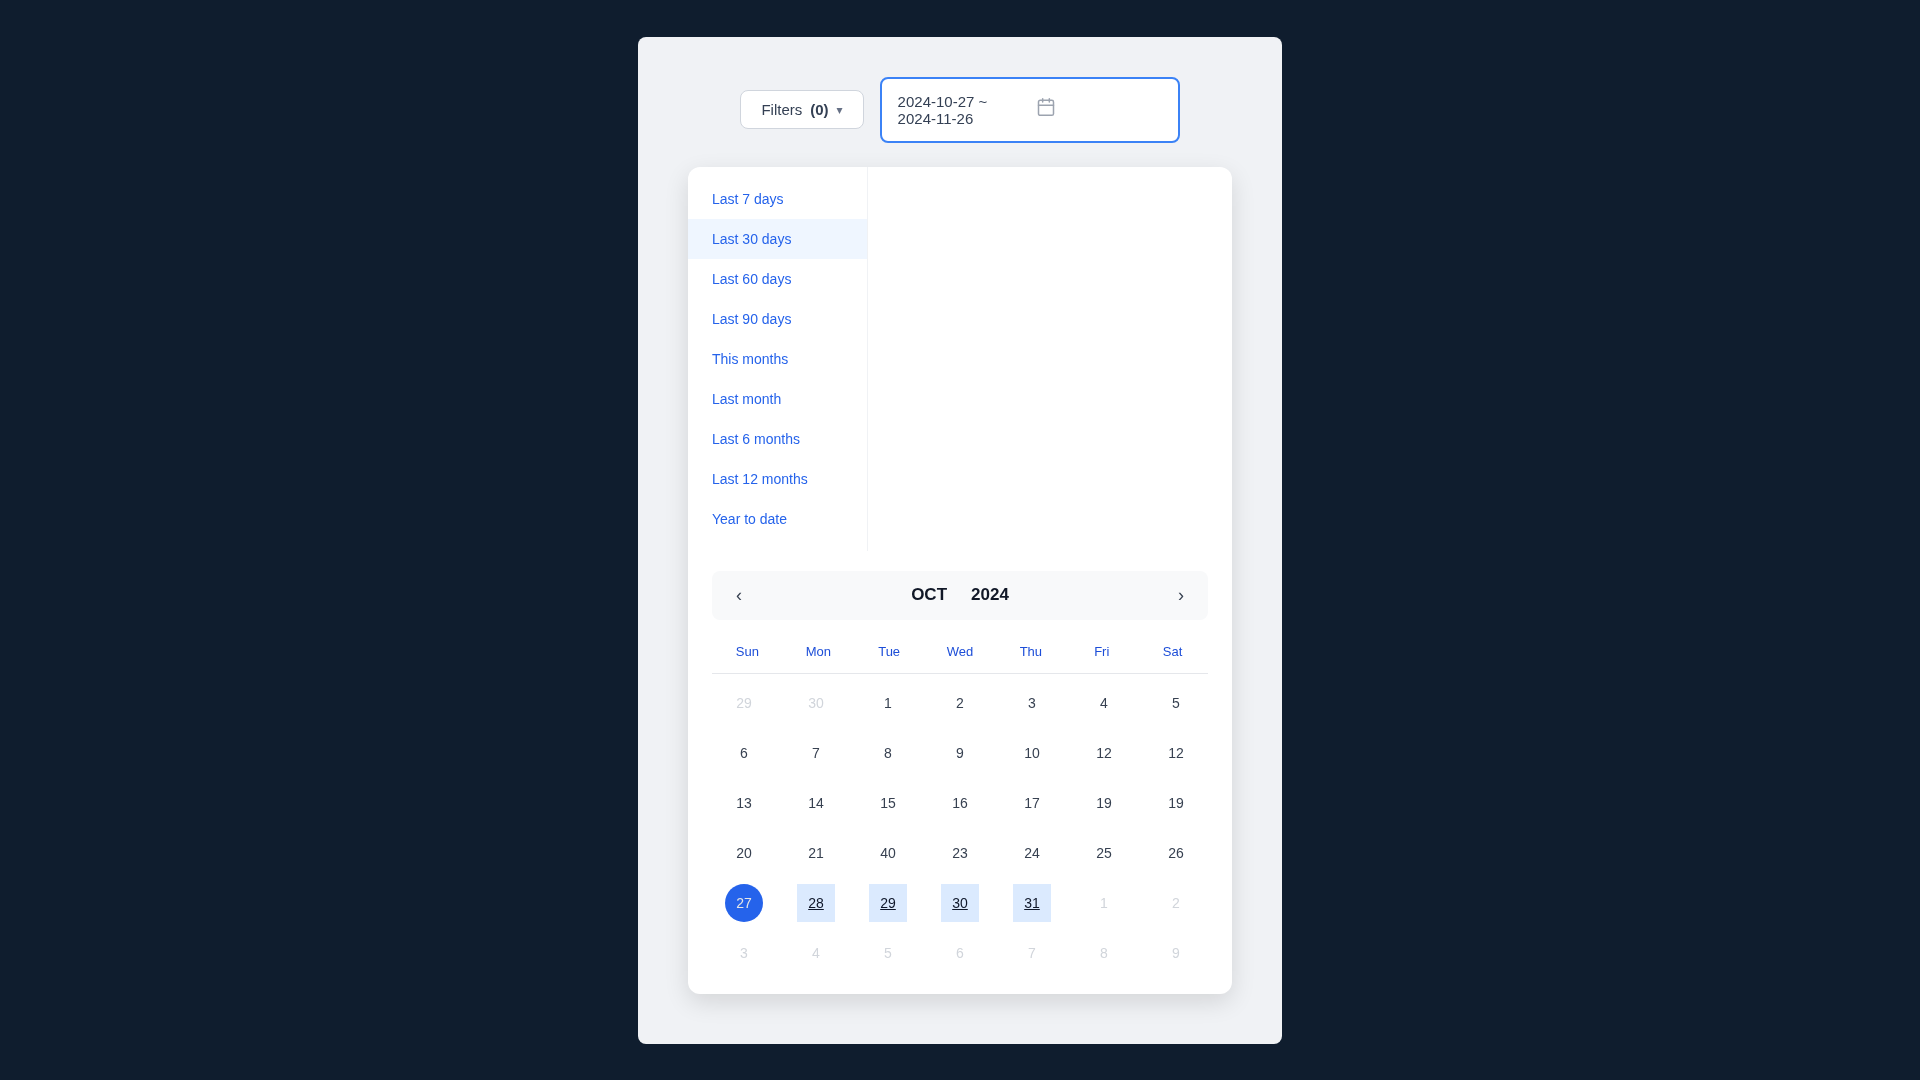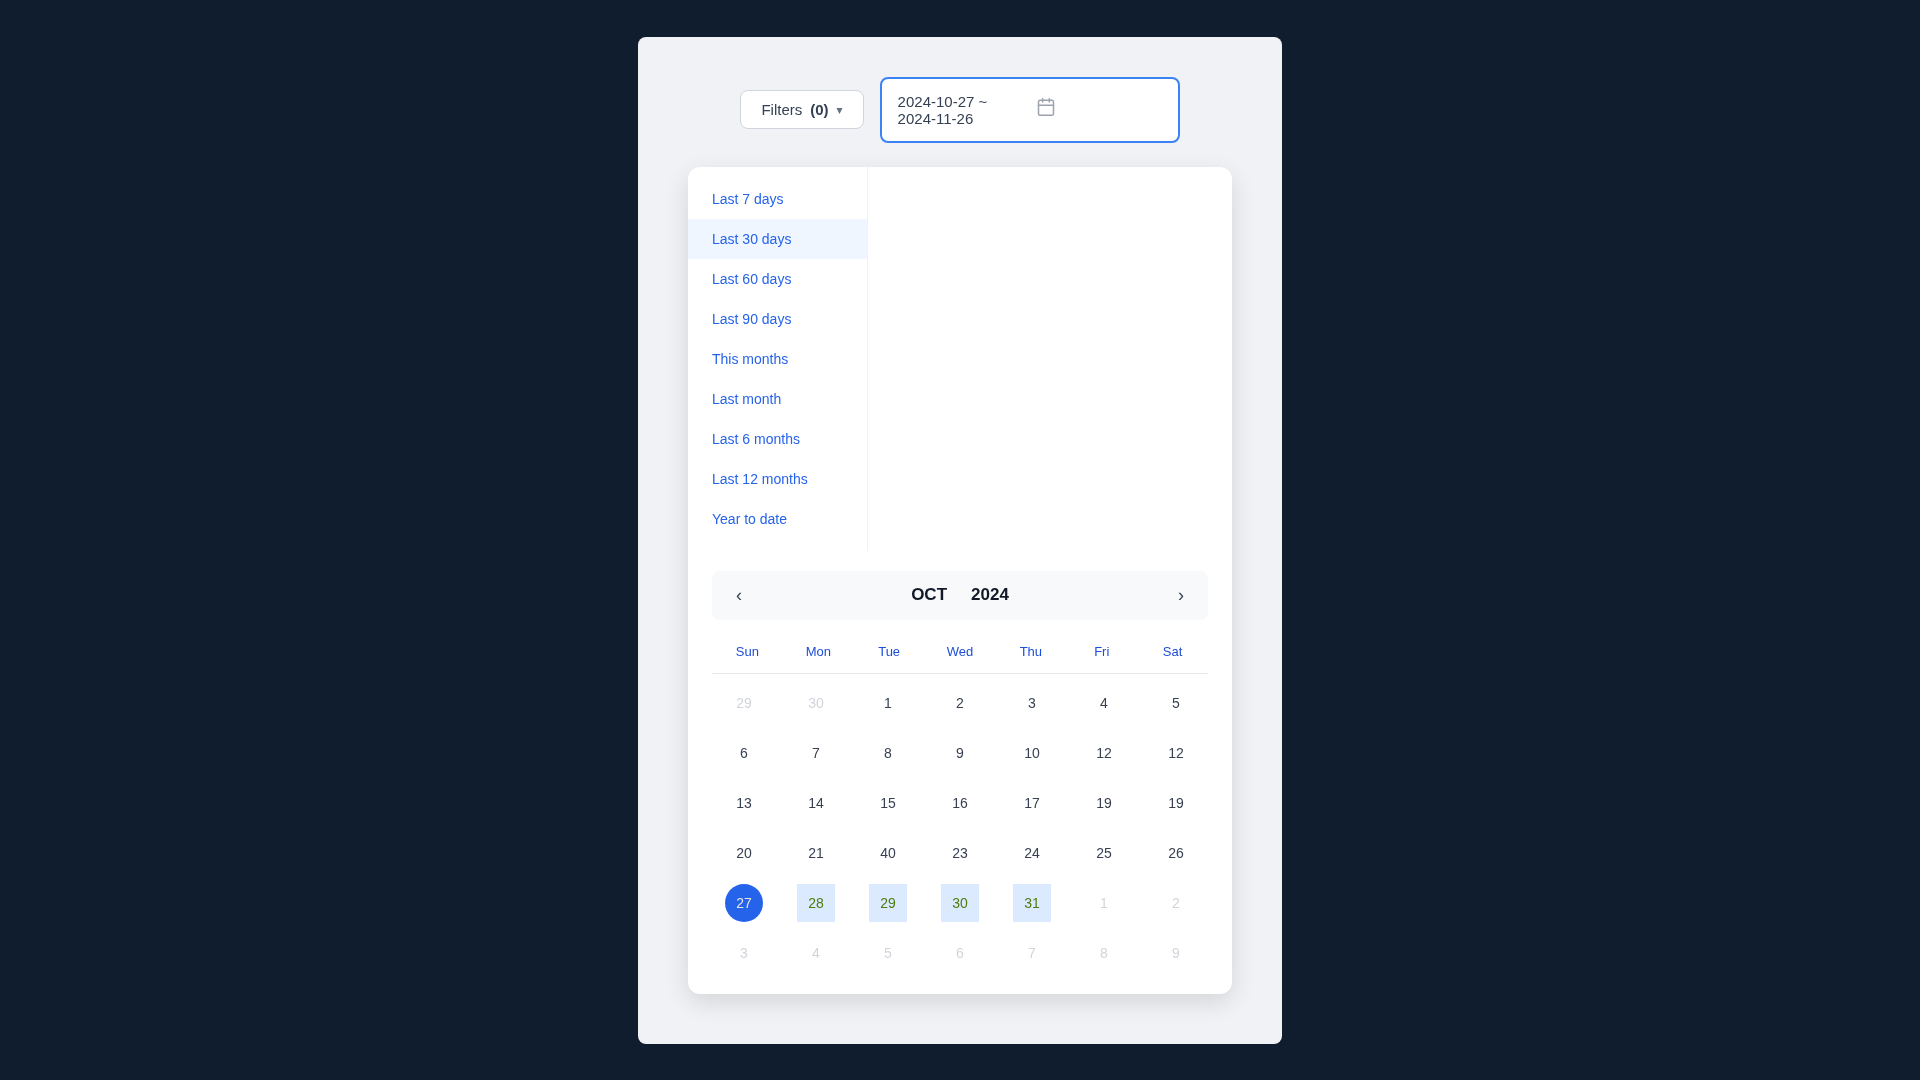--- a/index.html
+++ b/index.html
@@ -186,21 +186,22 @@
 
     .cal-day.selected-start {
       background: #2563eb;
       color: #e5e5e5;
       border-radius: 50%;
     }
 
     .cal-day.in-range {
       background: #dbeafe;
       border-radius: 0;
-      color: #4d7c0f;
+      color: #0f172a;
+      text-decoration: underline;
     }
   </style>
 </head>
 <body>
 
 <div class="main-card">
 
   <div class="toolbar">
     <button class="filters-btn">
       <span>Filters</span>

